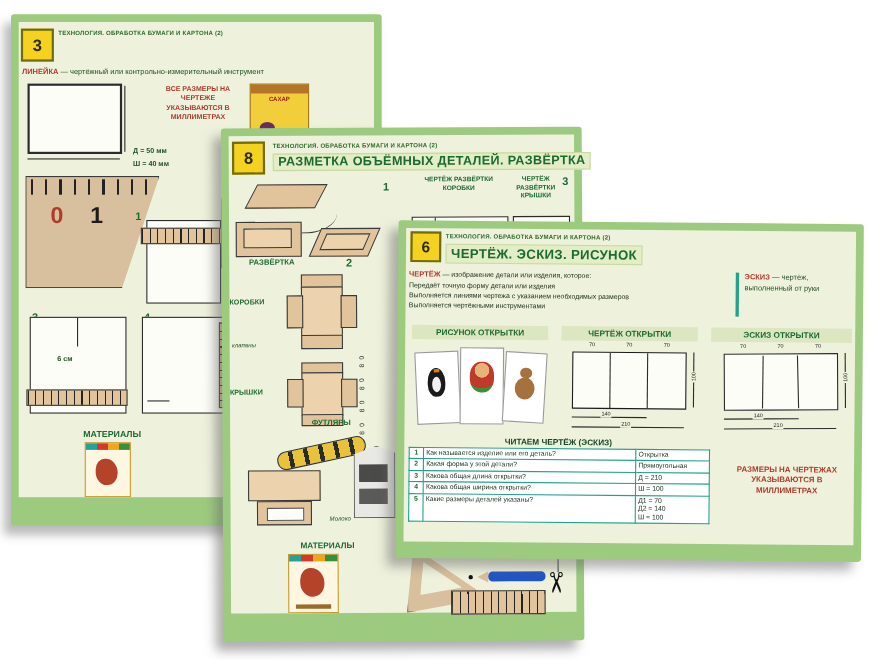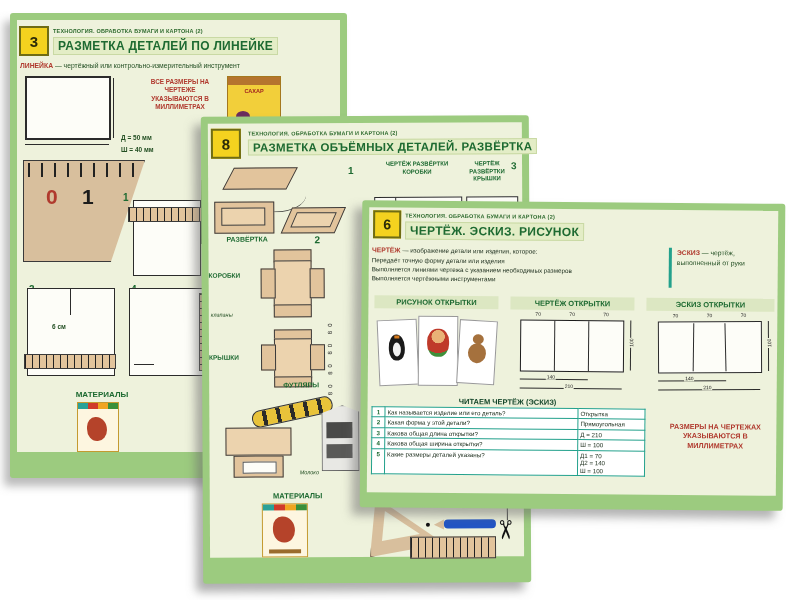--- a/index.html
+++ b/index.html
@@ -47,21 +47,20 @@
 </style>
 </head>
 <body>
 
 <div class="stage">
 
   <div class="poster p3">
     <div class="pinner pi26">
       <div class="badge" style="left:2px;top:6px;width:26px;height:26px;font-size:15px;">3</div>
       <div class="series" style="left:36px;top:8px;">ТЕХНОЛОГИЯ. ОБРАБОТКА БУМАГИ И КАРТОНА (2)</div>
-      <div class="ptitle" style="left:36px;top:17px;">РАЗМЕТКА ДЕТАЛЕЙ ПО ЛИНЕЙКЕ</div>
 
       <div class="abs" style="left:3px;top:42px;width:318px;font-size:6.8px;">
         <span class="red" style="font-weight:bold;">ЛИНЕЙКА</span>
         <span class="dkg">— чертёжный или контрольно-измерительный инструмент</span>
       </div>
 
       <div class="wbox" style="left:8px;top:56px;width:82px;height:60px;"></div>
       <div class="hline" style="left:8px;top:124px;width:84px;"></div>
       <div class="vline" style="left:96px;top:58px;height:60px;"></div>
 

